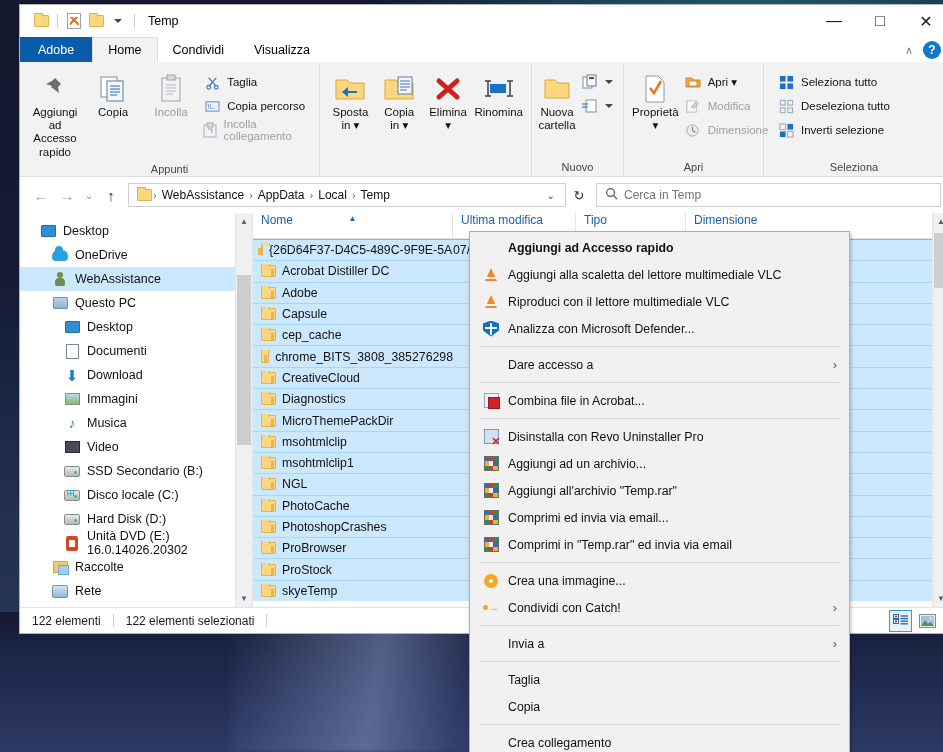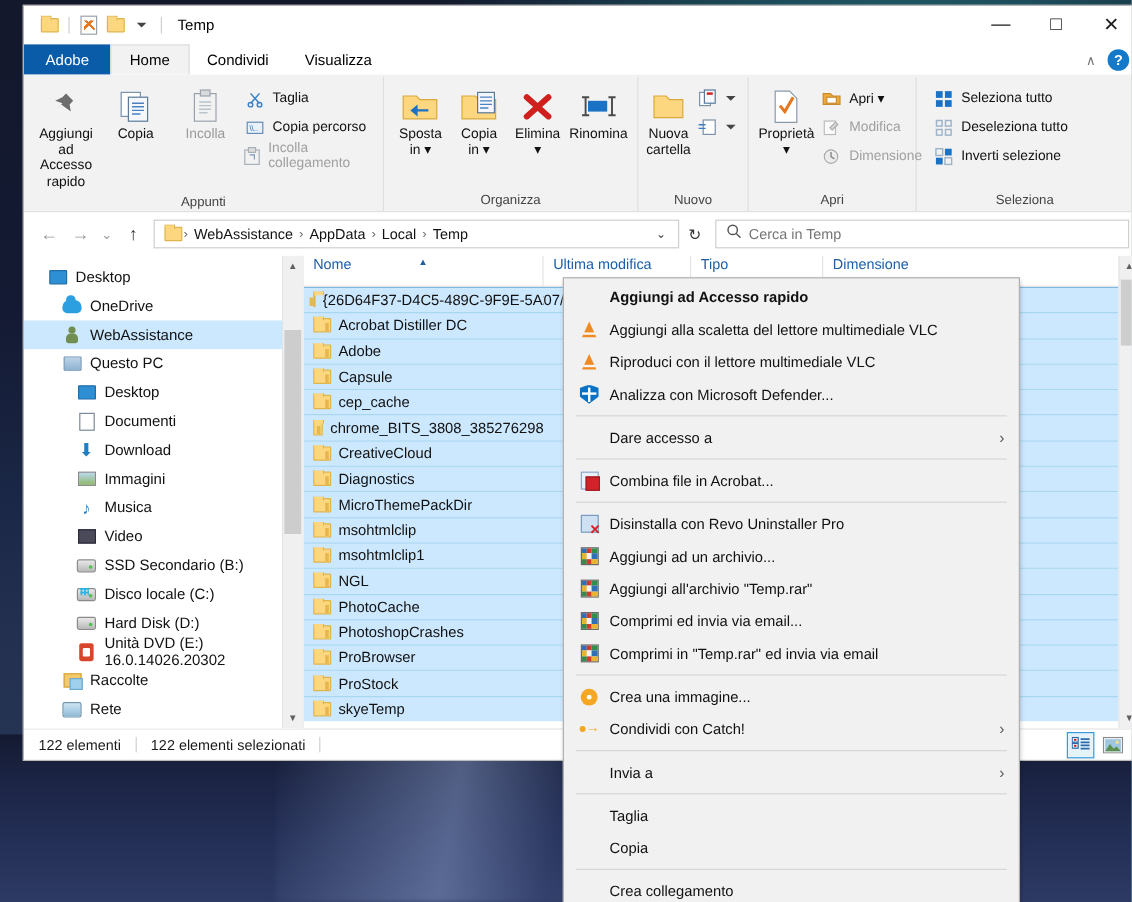--- a/index.html
+++ b/index.html
@@ -416,21 +416,20 @@
                 <line x1="1" y1="4" x2="7" y2="4"></line>
                   <line x1="1" y1="19" x2="7" y2="19"></line>
                 <line x1="23" y1="4" x2="29" y2="4"></line>
                   <line x1="23" y1="19" x2="29" y2="19"></line>
                 </g>
               </svg>
           </div>
           <div>Rinomina</div>
         </div>
       </div>
-      <div class="glabel">Organizza</div>
     </div>
 
     <div class="rgroup" style="width:92px">
       <div class="gcontent" style="justify-content:center">
         <div class="bigbtn">
           <div class="bi">
             <svg width="30" height="26" viewBox="0 0 30 26">
               <path d="M3 4 h10 l3 3 h11 v15 H3z" fill="#fcd77f" stroke="#d9a93b"></path>
               </svg>
           </div>

